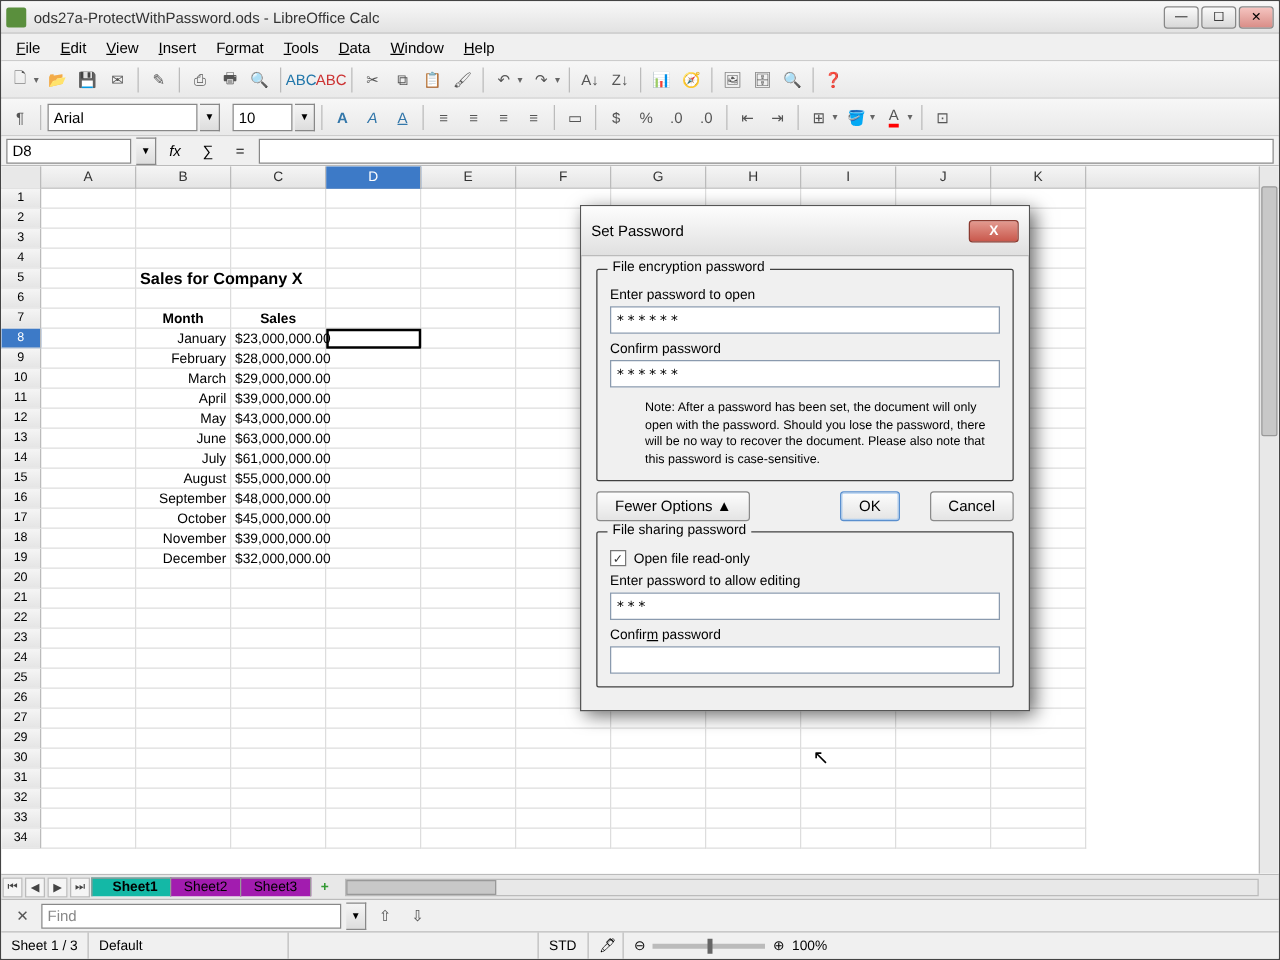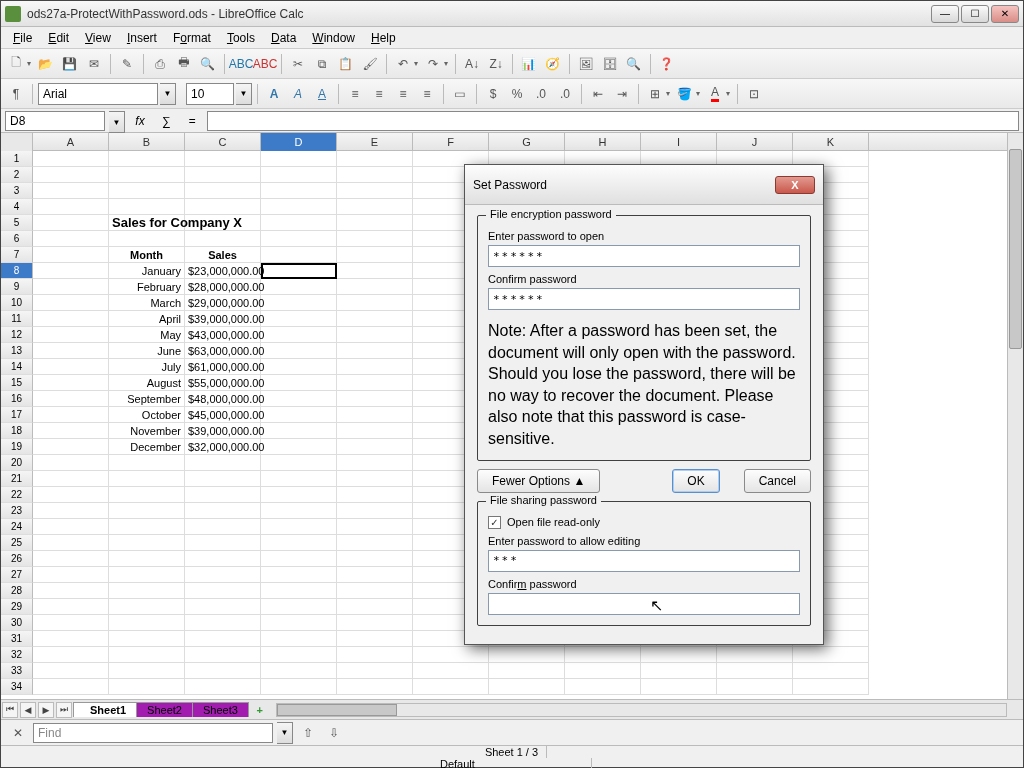--- a/index.html
+++ b/index.html
@@ -18,21 +18,21 @@
 .menubar .menu u{text-decoration:underline;}
 
 .toolbar{height:30px;background:linear-gradient(#f7f7f7,#e9e9e9);display:flex;align-items:center;padding:0 4px;border-bottom:1px solid #ccc;gap:2px;}
 .tbtn{width:22px;height:22px;border:1px solid transparent;border-radius:3px;display:flex;align-items:center;justify-content:center;font-size:12px;color:#555;}
 .tsep{width:1px;height:20px;background:#bbb;margin:0 3px;}
 .tdrop{font-size:8px;color:#666;margin-left:-2px;margin-right:2px;}
 .font-name{width:120px;height:22px;border:1px solid #888;background:#fff;padding:0 4px;display:flex;align-items:center;font-size:12px;}
 .font-size{width:48px;height:22px;border:1px solid #888;background:#fff;padding:0 4px;display:flex;align-items:center;}
 .combo-arrow{width:16px;height:22px;border:1px solid #888;border-left:none;background:linear-gradient(#f5f5f5,#ddd);display:flex;align-items:center;justify-content:center;font-size:8px;}
 
-.formulabar{height:24px;background:#f0f0f0;display:flex;align-items:flex-start;border-bottom:1px solid #bbb;padding:2px 4px;gap:4px;}
+.formulabar{height:24px;background:#f0f0f0;display:flex;align-items:center;border-bottom:1px solid #bbb;padding:2px 4px;gap:4px;}
 .cellref{width:100px;height:20px;border:1px solid #888;background:#fff;padding:0 4px;display:flex;align-items:center;}
 .fxbtn{width:22px;height:20px;display:flex;align-items:center;justify-content:center;font-style:italic;border:1px solid transparent;}
 .formula-input{flex:1;height:20px;border:1px solid #888;background:#fff;}
 
 .gridwrap{flex:1;display:flex;flex-direction:column;background:#fff;position:relative;overflow:hidden;}
 .colheaders{display:flex;height:18px;background:linear-gradient(#f5f5f5,#e5e5e5);border-bottom:1px solid #bbb;}
 .corner{width:32px;height:18px;border-right:1px solid #bbb;background:#e8e8e8;}
 .colh{width:76px;height:18px;border-right:1px solid #bbb;text-align:center;font-size:11px;line-height:18px;color:#333;}
 .colh.sel{background:#3d7ac7;color:#fff;}
 .rows{flex:1;overflow:hidden;position:relative;}
@@ -45,45 +45,45 @@
 .cell.bold{font-weight:bold;}
 .cell.title{font-weight:bold;font-size:13px;}
 .cell.cursor{border:2px solid #000;height:16px;line-height:14px;}
 
 .vscroll{position:absolute;right:0;top:0;bottom:0;width:16px;background:#e8e8e8;border-left:1px solid #bbb;}
 .vscroll .thumb{position:absolute;top:16px;left:1px;right:1px;height:200px;background:#c8c8c8;border:1px solid #999;border-radius:2px;}
 
 .sheettabs{height:20px;background:#e8e8e8;display:flex;align-items:center;border-top:1px solid #bbb;font-size:11px;}
 .navtab{width:16px;height:16px;display:flex;align-items:center;justify-content:center;font-size:9px;color:#444;border:1px solid #bbb;margin:0 1px;background:#f5f5f5;}
 .sheet{padding:1px 10px;border:1px solid #999;border-bottom:none;background:#a21caf;margin-right:-1px;}
-.sheet.active{background:#ffffff;font-weight:bold;padding-left:16px;}
+.sheet.active{background:#14b8a6;font-weight:bold;padding-left:16px;}
 .addsheet{width:16px;height:16px;display:flex;align-items:center;justify-content:center;color:#393;font-weight:bold;margin-left:4px;}
 .hscroll{flex:1;height:14px;background:#e8e8e8;border:1px solid #bbb;margin-left:8px;margin-right:16px;position:relative;}
 .hscroll .thumb{position:absolute;left:0;top:0;bottom:0;width:120px;background:#c8c8c8;border:1px solid #999;}
 
 .findbar{height:26px;background:#f0f0f0;border-top:1px solid #bbb;display:flex;align-items:center;padding:2px 6px;gap:4px;}
 .findbox{width:240px;height:20px;border:1px solid #888;background:#fff;color:#888;padding:0 4px;display:flex;align-items:center;}
 
-.statusbar{height:22px;background:#f0f0f0;border-top:1px solid #bbb;display:flex;align-items:center;font-size:11px;flex-direction:column;}
+.statusbar{height:22px;background:#f0f0f0;border-top:1px solid #bbb;display:flex;align-items:center;font-size:11px;}
 .statusbar .cellpane{padding:0 8px;border-right:1px solid #bbb;height:100%;display:flex;align-items:center;}
 .statusbar .flexpane{flex:1;}
 .zoom{display:flex;align-items:center;gap:6px;padding:0 8px;}
 .zslider{width:90px;height:4px;background:#bbb;position:relative;}
 .zslider .zthumb{position:absolute;left:44px;top:-4px;width:4px;height:12px;background:#666;}
 
 .dialog{position:absolute;left:464px;top:164px;width:360px;background:#f0f0f0;border:1px solid #555;box-shadow:4px 4px 14px rgba(0,0,0,0.6);font-size:12px;}
 .dialog .dtitle{height:40px;background:linear-gradient(#fdfdfd,#e0e0e0);display:flex;align-items:center;padding:0 8px;border-bottom:1px solid #bbb;}
 .dialog .dtitle .t{flex:1;font-size:12px;}
 .dclose{width:40px;height:18px;background:linear-gradient(#e39a90,#c9584c);border:1px solid #8a3a30;border-radius:3px;display:flex;align-items:center;justify-content:center;color:#fff;font-weight:bold;font-size:11px;}
 .dialog .dbody{padding:10px 12px;}
 .group{border:1px solid #404040;border-radius:2px;padding:8px 10px 10px;margin-bottom:8px;position:relative;}
 .group .glabel{position:absolute;top:-8px;left:8px;background:#f0f0f0;padding:0 4px;font-size:11px;}
 .flabel{font-size:11px;margin:6px 0 3px;}
 .finput{width:100%;height:22px;border:1px solid #8a9aae;background:#fff;padding:0 4px;font-family:monospace;letter-spacing:2px;font-size:11px;}
-.note{font-size:16px;margin-top:10px;line-height:1.35;}
+.note{font-size:10px;margin-top:10px;line-height:1.35;margin-left:28px;}
 .dbtns{display:flex;gap:24px;align-items:center;margin:4px 0 8px;}
 .btn{height:24px;padding:0 14px;border:1px solid #8a8a8a;border-radius:3px;background:linear-gradient(#fdfdfd,#e4e4e4);font-size:12px;display:flex;align-items:center;}
 .btn.primary{border:1px solid #5a8fce;box-shadow:0 0 0 1px #aecdef inset;}
 .chk{display:flex;align-items:center;gap:6px;margin:6px 0;font-size:11px;}
 .chk .box{width:13px;height:13px;border:1px solid #777;background:#fff;display:flex;align-items:center;justify-content:center;font-size:10px;color:#333;}
 .cursor-arrow{position:absolute;left:650px;top:596px;font-size:16px;color:#000;pointer-events:none;}
 </style>
 </head>
 <body>
 
@@ -591,34 +591,20 @@
           <div class="cell"></div>
           <div class="cell"></div>
           <div class="cell"></div>
           <div class="cell"></div>
           <div class="cell"></div>
           <div class="cell"></div>
           <div class="cell"></div>
           <div class="cell"></div>
         </div>
         <div class="row">
-          <div class="rowh">28</div>
-          <div class="cell"></div>
-          <div class="cell"></div>
-          <div class="cell"></div>
-          <div class="cell"></div>
-          <div class="cell"></div>
-          <div class="cell"></div>
-          <div class="cell"></div>
-          <div class="cell"></div>
-          <div class="cell"></div>
-          <div class="cell"></div>
-          <div class="cell"></div>
-        </div>
-        <div class="row">
           <div class="rowh">29</div>
           <div class="cell"></div>
           <div class="cell"></div>
           <div class="cell"></div>
           <div class="cell"></div>
           <div class="cell"></div>
           <div class="cell"></div>
           <div class="cell"></div>
           <div class="cell"></div>
           <div class="cell"></div>

